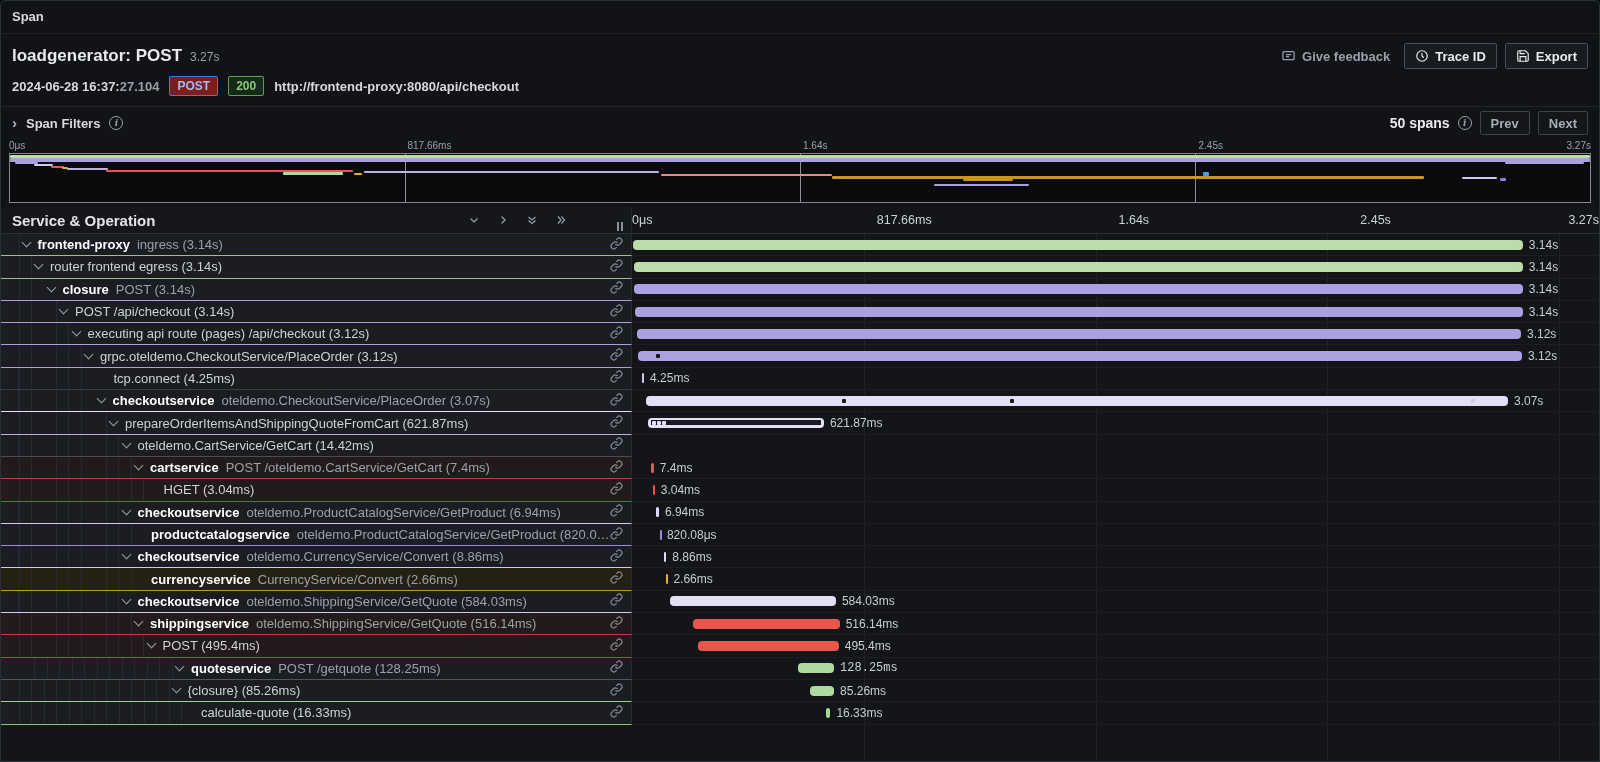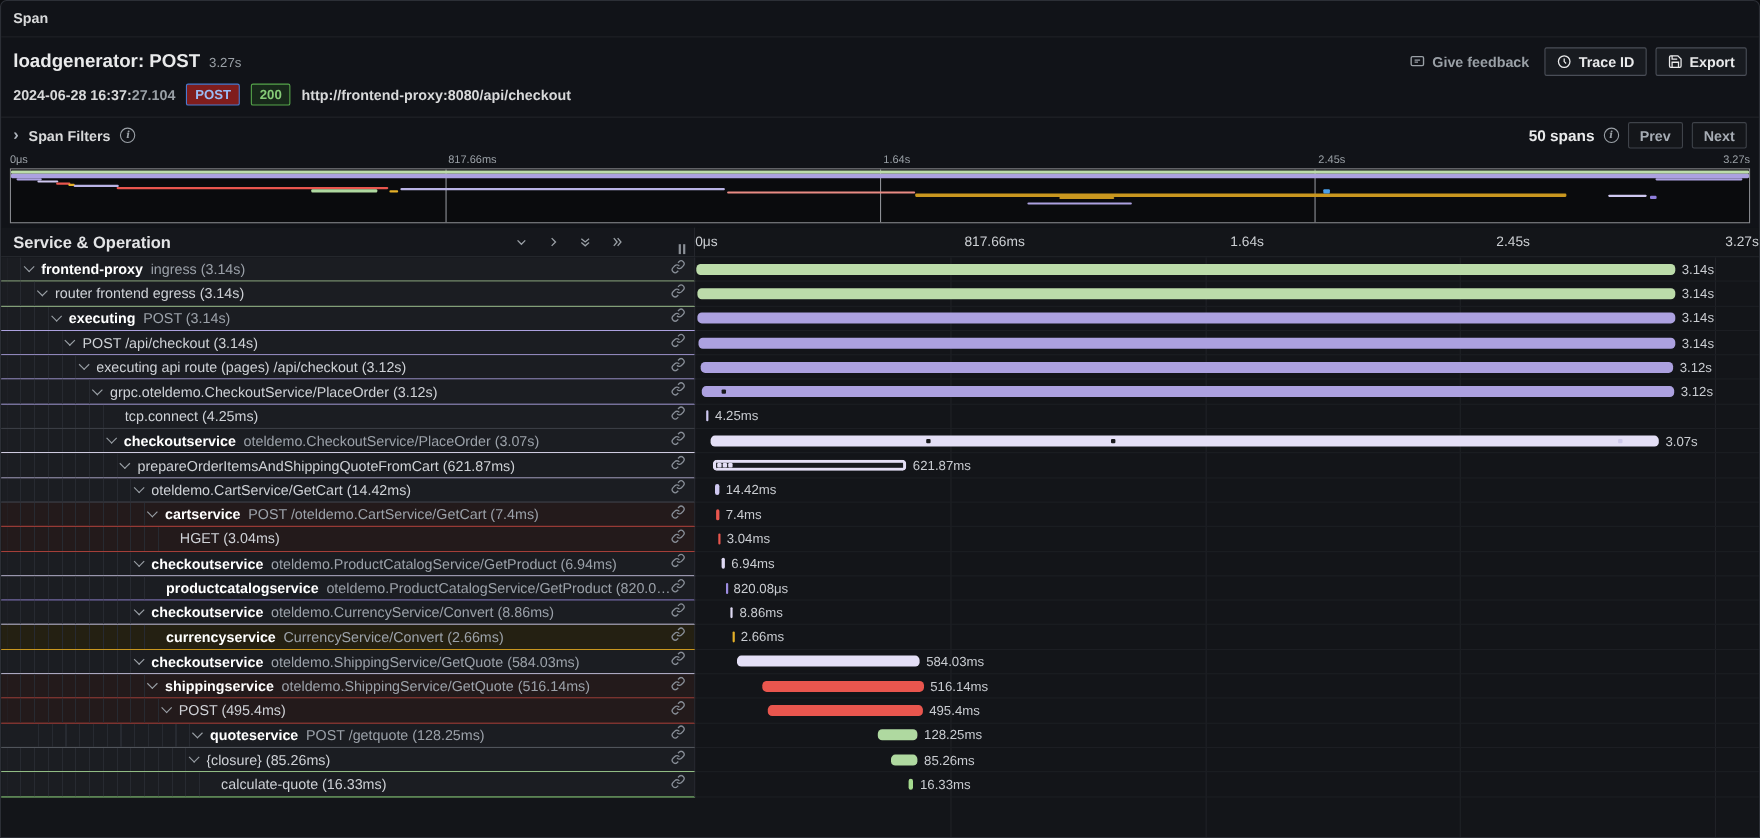--- a/index.html
+++ b/index.html
@@ -260,21 +260,21 @@
           <div class="track">
             <div class="bar" style="left: 0.2%; width: 95.9%; background: rgb(188, 220, 170);"></div>
             <span class="bar-label" style="left: 96.1%;">3.14s</span>
           </div>
         </div>
       </div>
       <div class="row">
         <div class="row-left" style="border-bottom: 1px solid rgb(172, 161, 224);">
           <span class="guides" style="width: 37.5px;"></span>
           <span class="caret"></span>
-          <span class="svc">executing</span>
+          <span class="svc">closure</span>
           <span class="op">POST (3.14s)</span>
           <span class="link-icon"><svg width="13" height="13" viewBox="0 0 24 24" fill="none" stroke="currentColor" stroke-width="2.2">
               <path d="M10 13a5 5 0 0 0 7.54.54l3-3a5 5 0 0 0-7.07-7.07l-1.72 1.71"></path>
               <path d="M14 11a5 5 0 0 0-7.54-.54l-3 3a5 5 0 0 0 7.07 7.07l1.71-1.71"></path>
             </svg></span>
         </div>
         <div class="row-right">
           <div class="track">
             <div class="bar" style="left: 0.2%; width: 95.9%; background: rgb(172, 161, 224);"></div>
             <span class="bar-label" style="left: 96.1%;">3.14s</span>
@@ -394,26 +394,20 @@
       <div class="row">
         <div class="row-left" style="border-bottom: 1px solid rgb(74, 77, 85);">
           <span class="guides" style="width: 112.5px;"></span>
           <span class="caret"></span>
           <span class="op plain">oteldemo.CartService/GetCart (14.42ms)</span>
           <span class="link-icon"><svg width="13" height="13" viewBox="0 0 24 24" fill="none" stroke="currentColor" stroke-width="2.2">
               <path d="M10 13a5 5 0 0 0 7.54.54l3-3a5 5 0 0 0-7.07-7.07l-1.72 1.71"></path>
               <path d="M14 11a5 5 0 0 0-7.54-.54l-3 3a5 5 0 0 0 7.07 7.07l1.71-1.71"></path>
             </svg></span>
         </div>
-        <div class="row-right">
-          <div class="track">
-            <div class="bar" style="left: 1.9%; width: 0.45%; background: rgb(207, 200, 240);"></div>
-            <span class="bar-label" style="left: 2.35%;">14.42ms</span>
-          </div>
-        </div>
       </div>
       <div class="row">
         <div class="row-left" style="border-bottom: 1px solid rgb(179, 68, 62); background: rgb(35, 26, 27);">
           <span class="guides" style="width: 125px;"></span>
           <span class="caret"></span>
           <span class="svc">cartservice</span>
           <span class="op">POST /oteldemo.CartService/GetCart (7.4ms)</span>
           <span class="link-icon"><svg width="13" height="13" viewBox="0 0 24 24" fill="none" stroke="currentColor" stroke-width="2.2">
               <path d="M10 13a5 5 0 0 0 7.54.54l3-3a5 5 0 0 0-7.07-7.07l-1.72 1.71"></path>
               <path d="M14 11a5 5 0 0 0-7.54-.54l-3 3a5 5 0 0 0 7.07 7.07l1.71-1.71"></path>
@@ -575,21 +569,21 @@
           <span class="svc">quoteservice</span>
           <span class="op">POST /getquote (128.25ms)</span>
           <span class="link-icon"><svg width="13" height="13" viewBox="0 0 24 24" fill="none" stroke="currentColor" stroke-width="2.2">
               <path d="M10 13a5 5 0 0 0 7.54.54l3-3a5 5 0 0 0-7.07-7.07l-1.72 1.71"></path>
               <path d="M14 11a5 5 0 0 0-7.54-.54l-3 3a5 5 0 0 0 7.07 7.07l1.71-1.71"></path>
             </svg></span>
         </div>
         <div class="row-right">
           <div class="track">
             <div class="bar" style="left: 17.9%; width: 3.9%; background: rgb(175, 217, 160);"></div>
-            <span class="bar-label" style="left: 21.8%;">128.25ms</span>
+            <span class="bar-label" style="left: 21.8%; font-family: Liberation Mono, monospace;">128.25ms</span>
           </div>
         </div>
       </div>
       <div class="row">
         <div class="row-left" style="border-bottom: 1px solid rgb(159, 207, 143);">
           <span class="guides" style="width: 162.5px;"></span>
           <span class="caret"></span>
           <span class="op plain">{closure} (85.26ms)</span>
           <span class="link-icon"><svg width="13" height="13" viewBox="0 0 24 24" fill="none" stroke="currentColor" stroke-width="2.2">
               <path d="M10 13a5 5 0 0 0 7.54.54l3-3a5 5 0 0 0-7.07-7.07l-1.72 1.71"></path>

